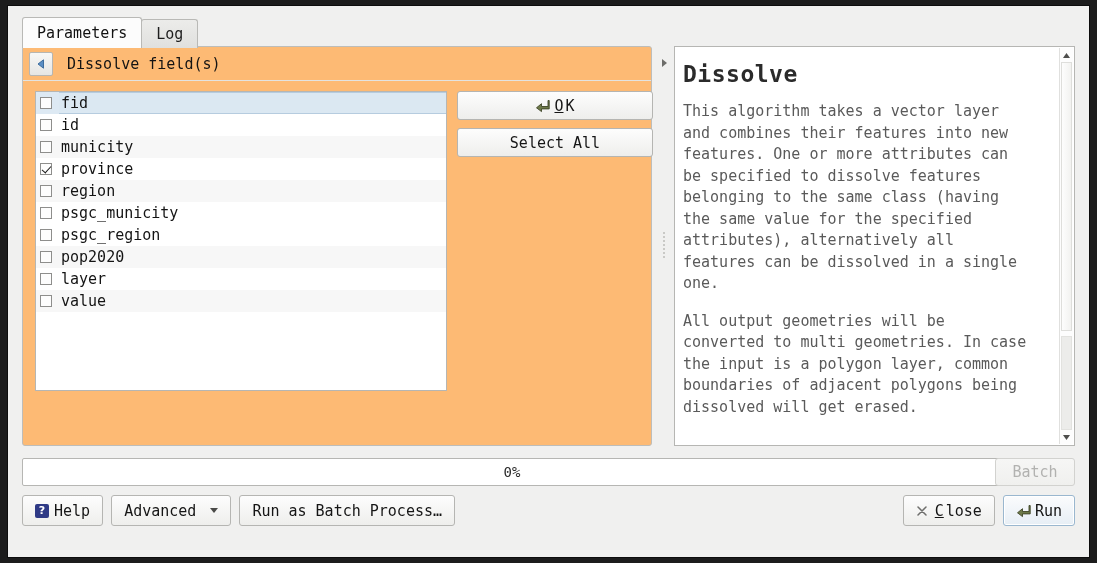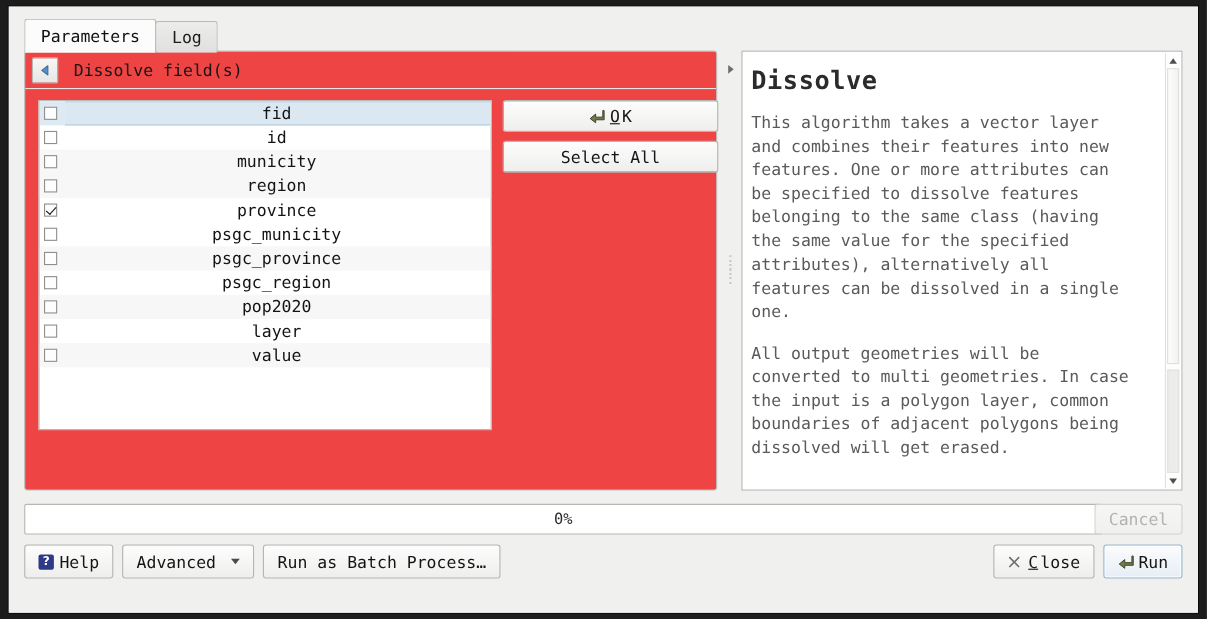--- a/index.html
+++ b/index.html
@@ -96,21 +96,21 @@
     z-index: 3;
   }
 
   
   .params-panel {
     position: absolute;
     left: 14px;
     top: 40px;
     width: 630px;
     height: 400px;
-    background: #ef4444;
+    background: #fdba74;
     border: 1px solid #bdbdba;
     border-radius: 3px;
     box-sizing: border-box;
   }
 
   .group-header {
     position: absolute;
     left: 0; top: 0;
     width: 100%;
     height: 34px;
@@ -190,21 +190,20 @@
   .field-label {
     margin-left: 7px;
     font-size: 15px;
     color: #141414;
     line-height: 20px;
     padding: 0 4px 0 2px;
     flex: 1 1 auto;
     box-sizing: border-box;
     border-top: 1px solid transparent;
     border-bottom: 1px solid transparent;
-    text-align: center;
   }
 
   
   .side-buttons {
     position: absolute;
     left: 434px;
     top: 44px;
     width: 196px;
     display: flex;
     flex-direction: column;
@@ -459,35 +458,31 @@
           <span class="field-label">fid</span>
         </div>
         <div class="field-row">
           <span class="cbox"></span>
           <span class="field-label">id</span>
         </div>
         <div class="field-row alt">
           <span class="cbox"></span>
           <span class="field-label">municity</span>
         </div>
-        <div class="field-row alt">
-          <span class="cbox"></span>
-          <span class="field-label">region</span>
-        </div>
         <div class="field-row">
           <span class="cbox checked"></span>
           <span class="field-label">province</span>
         </div>
+        <div class="field-row alt">
+          <span class="cbox"></span>
+          <span class="field-label">region</span>
+        </div>
         <div class="field-row">
           <span class="cbox"></span>
           <span class="field-label">psgc_municity</span>
-        </div>
-        <div class="field-row alt">
-          <span class="cbox"></span>
-          <span class="field-label">psgc_province</span>
         </div>
         <div class="field-row">
           <span class="cbox"></span>
           <span class="field-label">psgc_region</span>
         </div>
         <div class="field-row alt">
           <span class="cbox"></span>
           <span class="field-label">pop2020</span>
         </div>
         <div class="field-row">
@@ -545,21 +540,21 @@
           </svg>
         </div>
       </div>
     </div>
 
     <div class="progress-row">
       <div class="progress-bar">
         <span>0%</span>
       </div>
       <div class="btn disabled cancel-btn">
-        <span>Cancel</span>
+        <span>Batch</span>
       </div>
     </div>
 
     <div class="footer">
       <div class="footer-left">
         <div class="btn btn-pad">
           <span class="help-ico">?</span>
           <span>Help</span>
         </div>
         <div class="btn btn-pad">

